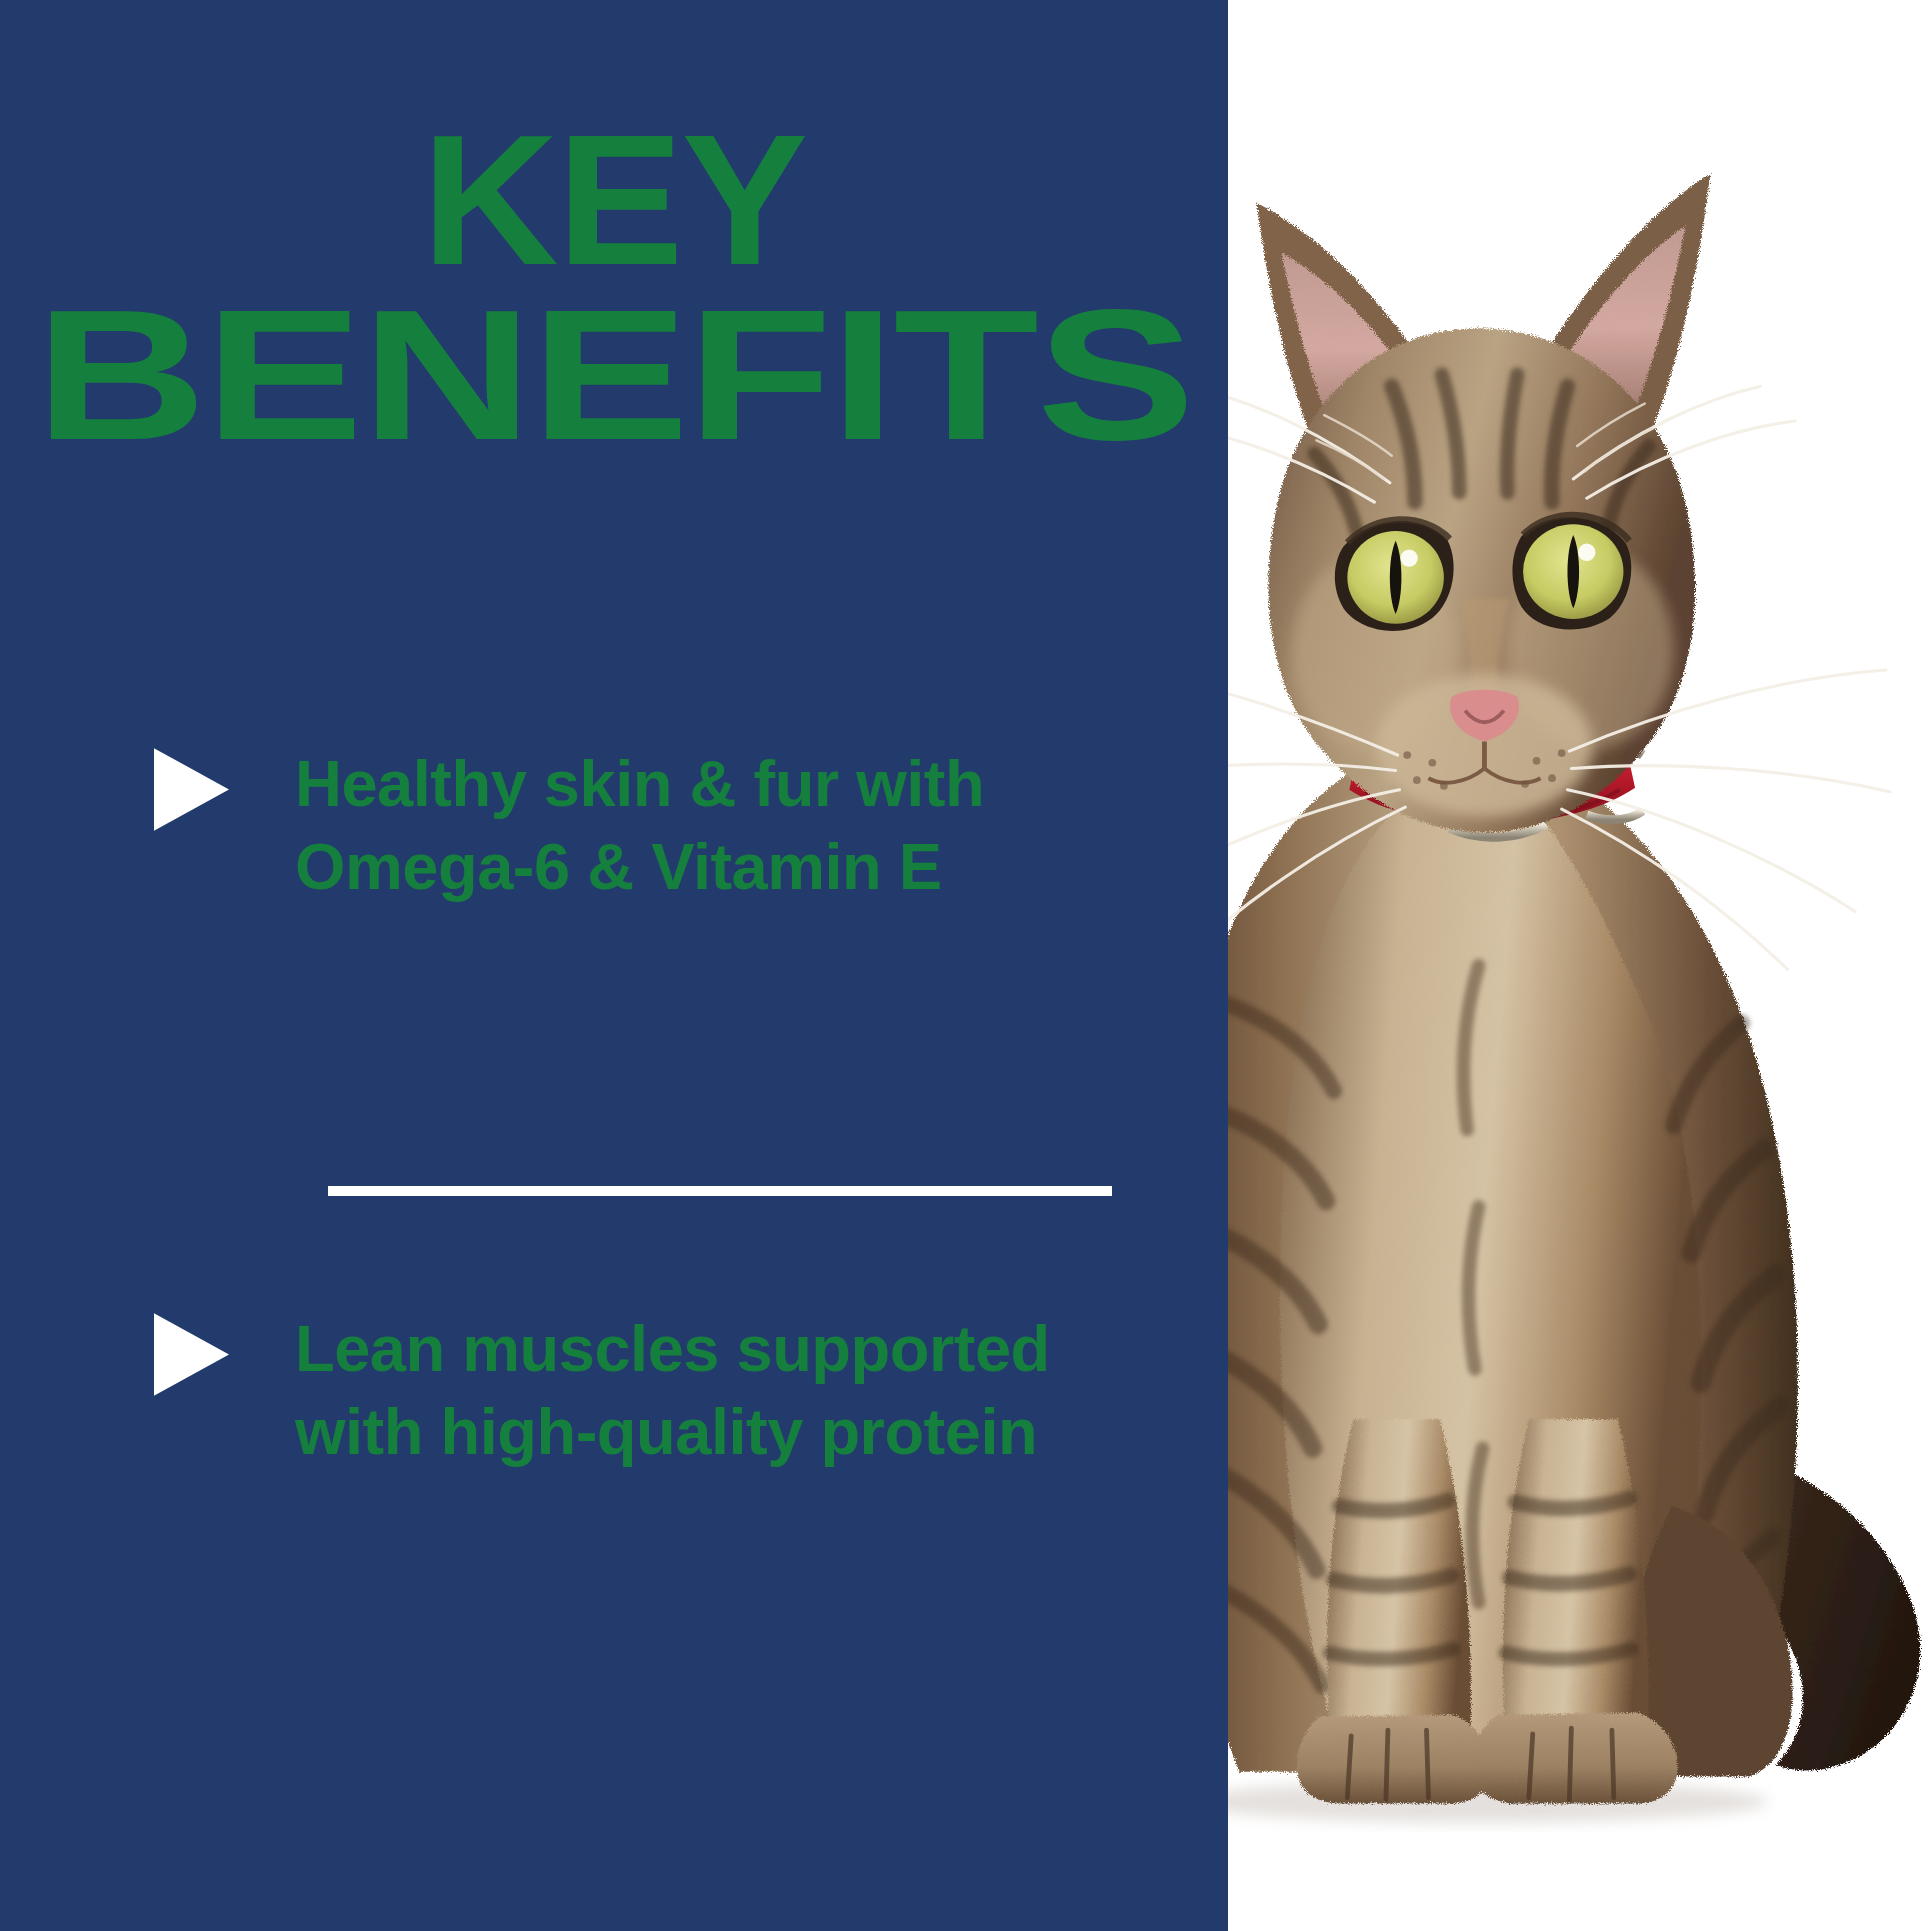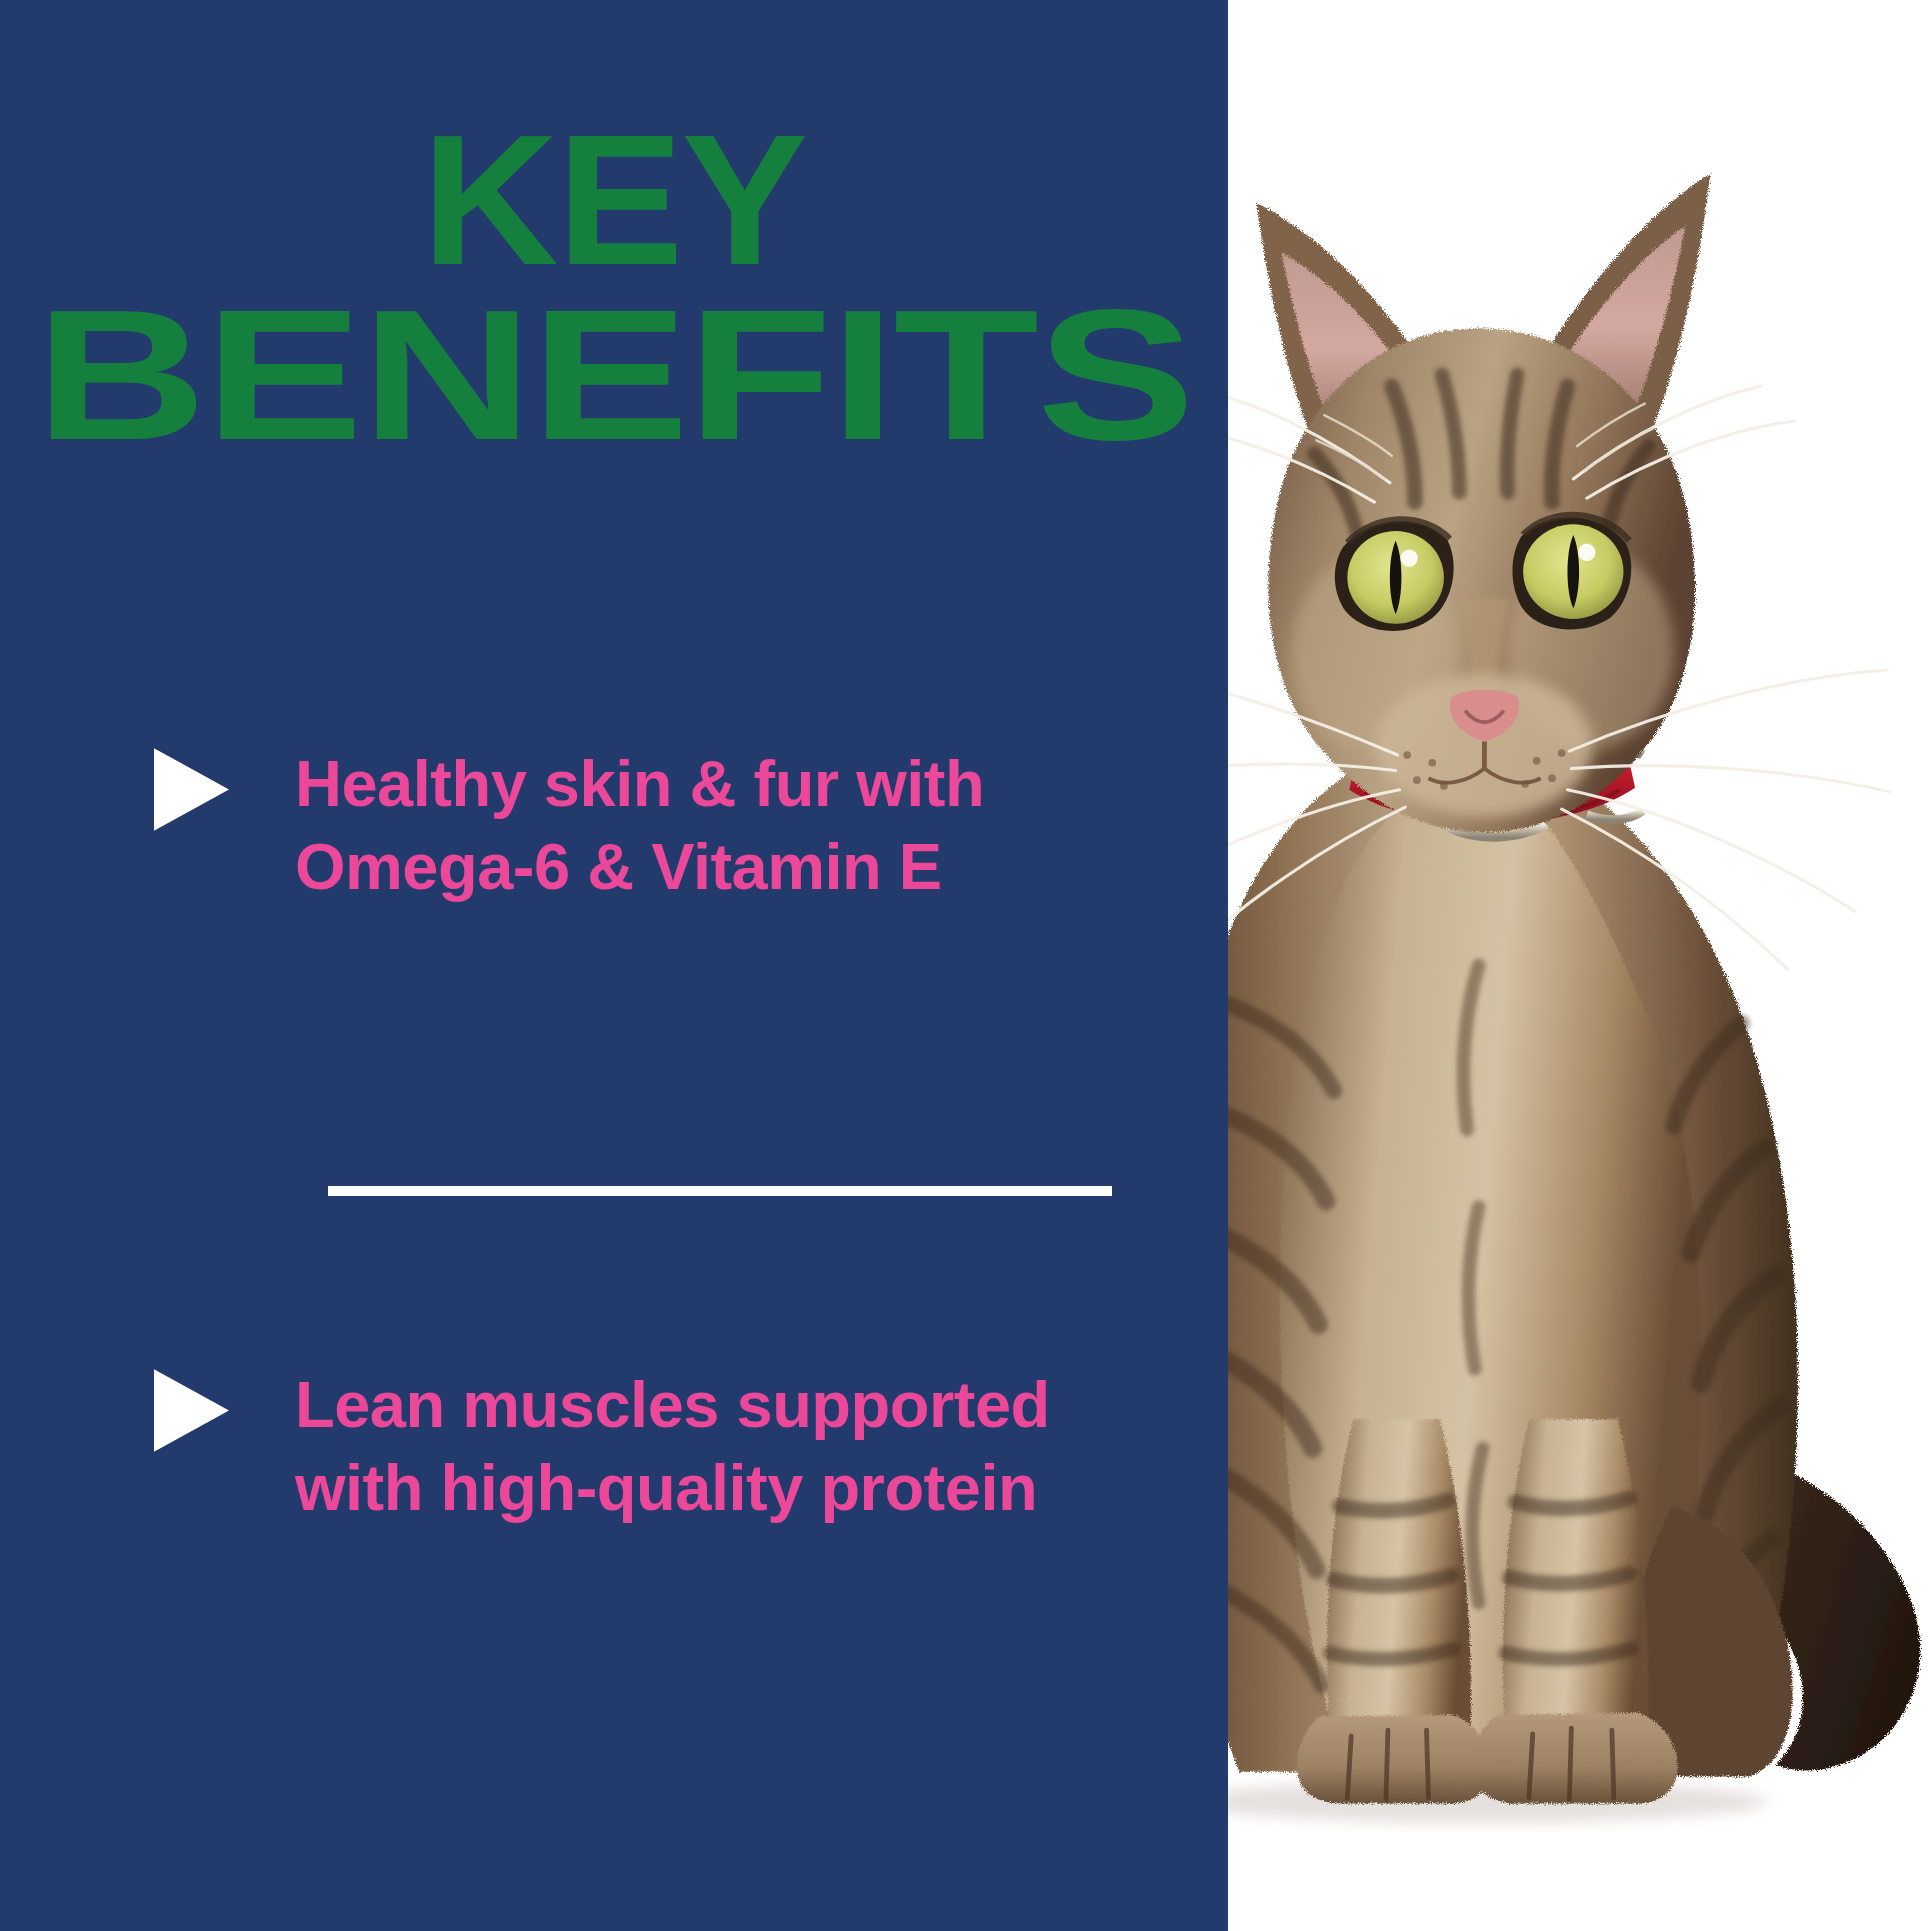--- a/index.html
+++ b/index.html
@@ -57,33 +57,33 @@
 
   
   .bullet {
     position: absolute;
     display: flex;
     align-items: flex-start;
     left: 154px;
     width: 985px;
   }
   .bullet-1 { top: 742px; }
-  .bullet-2 { top: 1363px; }
+  .bullet-2 { top: 1307px; }
 
   .tri {
     flex: 0 0 auto;
     width: 75px;
     height: 83px;
     margin-top: 5.8px;
     margin-right: 66px;
   }
   .tri svg { display: block; }
 
   .bullet-text {
-    color: #ec4899;
+    color: #15803d;
     font-family: "Liberation Sans", sans-serif;
     font-weight: bold;
     font-size: 65px;
     line-height: 1.28;
     letter-spacing: -0.5px;
     max-width: 811px;
   }
 
   .divider {
     position: absolute;

